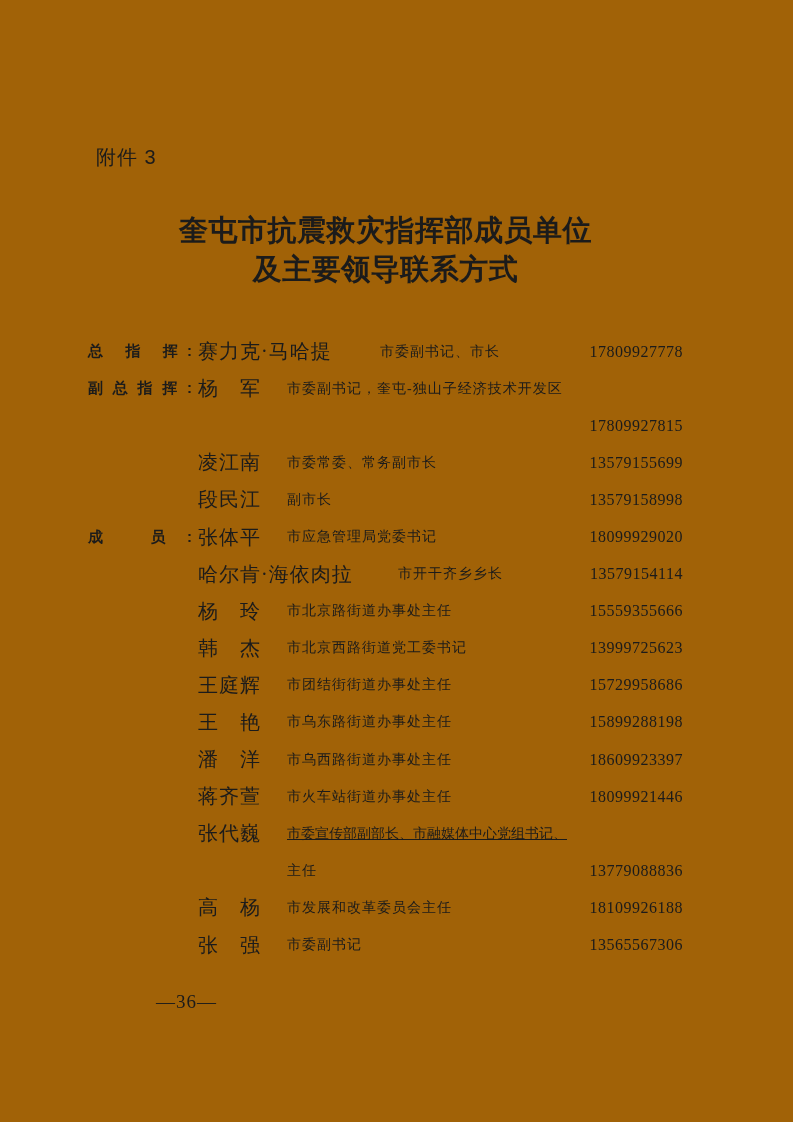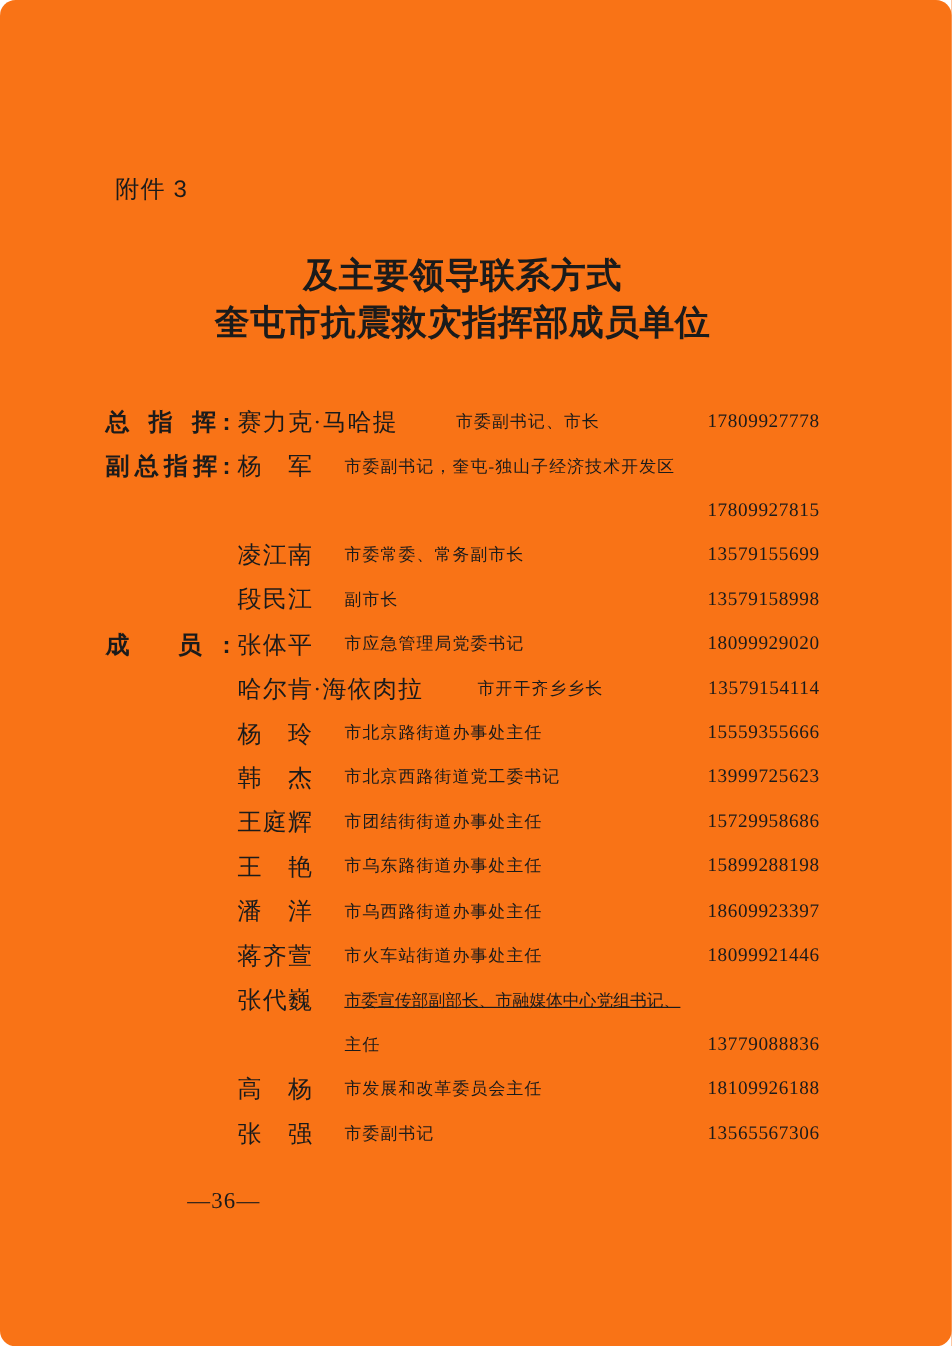--- a/index.html
+++ b/index.html
@@ -2,40 +2,40 @@
 <html><head>
 <meta charset="utf-8">
 <style>
   html,body{margin:0;padding:0;}
   body{
     width:793px;height:1122px;
     background:#ffffff;color:#1b1b1b;
     position:relative;overflow:hidden;
     font-family:"Liberation Serif","DejaVu Serif",serif;
   }
-  .page{position:absolute;inset:0;background:#f97316;border-radius:13px;}
+  .page{position:absolute;inset:0;background:#a16207;}
   .attachment{
     position:absolute;left:96px;top:144px;
     font-family:"Liberation Sans","DejaVu Sans",sans-serif;
     font-size:20px;letter-spacing:1px;
   }
   .title{
     position:absolute;left:88px;top:211px;width:595px;
     text-align:center;font-weight:700;font-size:29px;line-height:39px;
     letter-spacing:0.5px;
   }
   .roster{position:absolute;left:88px;top:333px;width:595px;}
   .row{
     display:flex;align-items:center;height:37.1px;
     white-space:nowrap;
   }
   .lab{
     width:104px;margin-right:6px;flex:none;
     font-family:"Liberation Sans","DejaVu Sans",sans-serif;
-    font-weight:700;font-size:20px;
+    font-weight:700;font-size:15px;
     text-align:justify;text-align-last:justify;
   }
   .nam{width:89px;flex:none;font-size:20px;letter-spacing:1px;}
   .nam.wide{width:182px;}
   .nam.xwide{width:200px;}
   .pos{font-size:14px;letter-spacing:1px;flex:none;}
   .pos.tight{letter-spacing:0;text-decoration:underline;}
   .phone{
     margin-left:auto;flex:none;
     font-size:16px;letter-spacing:0.5px;
@@ -43,22 +43,22 @@
   .pagenum{position:absolute;left:117px;top:991px;font-size:19px;letter-spacing:1px;margin-left:39px;}
 </style>
 </head>
 <body>
 
 <div class="page">
 
   <div class="attachment">附件 3</div>
 
   <div class="title">
+    <div>奎屯市抗震救灾指挥部成员单位</div>
     <div>及主要领导联系方式</div>
-    <div>奎屯市抗震救灾指挥部成员单位</div>
   </div>
 
   <div class="roster" id="roster">
   <div class="row">
     <span class="lab">总 指 挥:</span>
     <span class="nam wide">赛力克·马哈提</span>
     <span class="pos">市委副书记、市长</span>
     <span class="phone">17809927778</span>
   </div>
 

